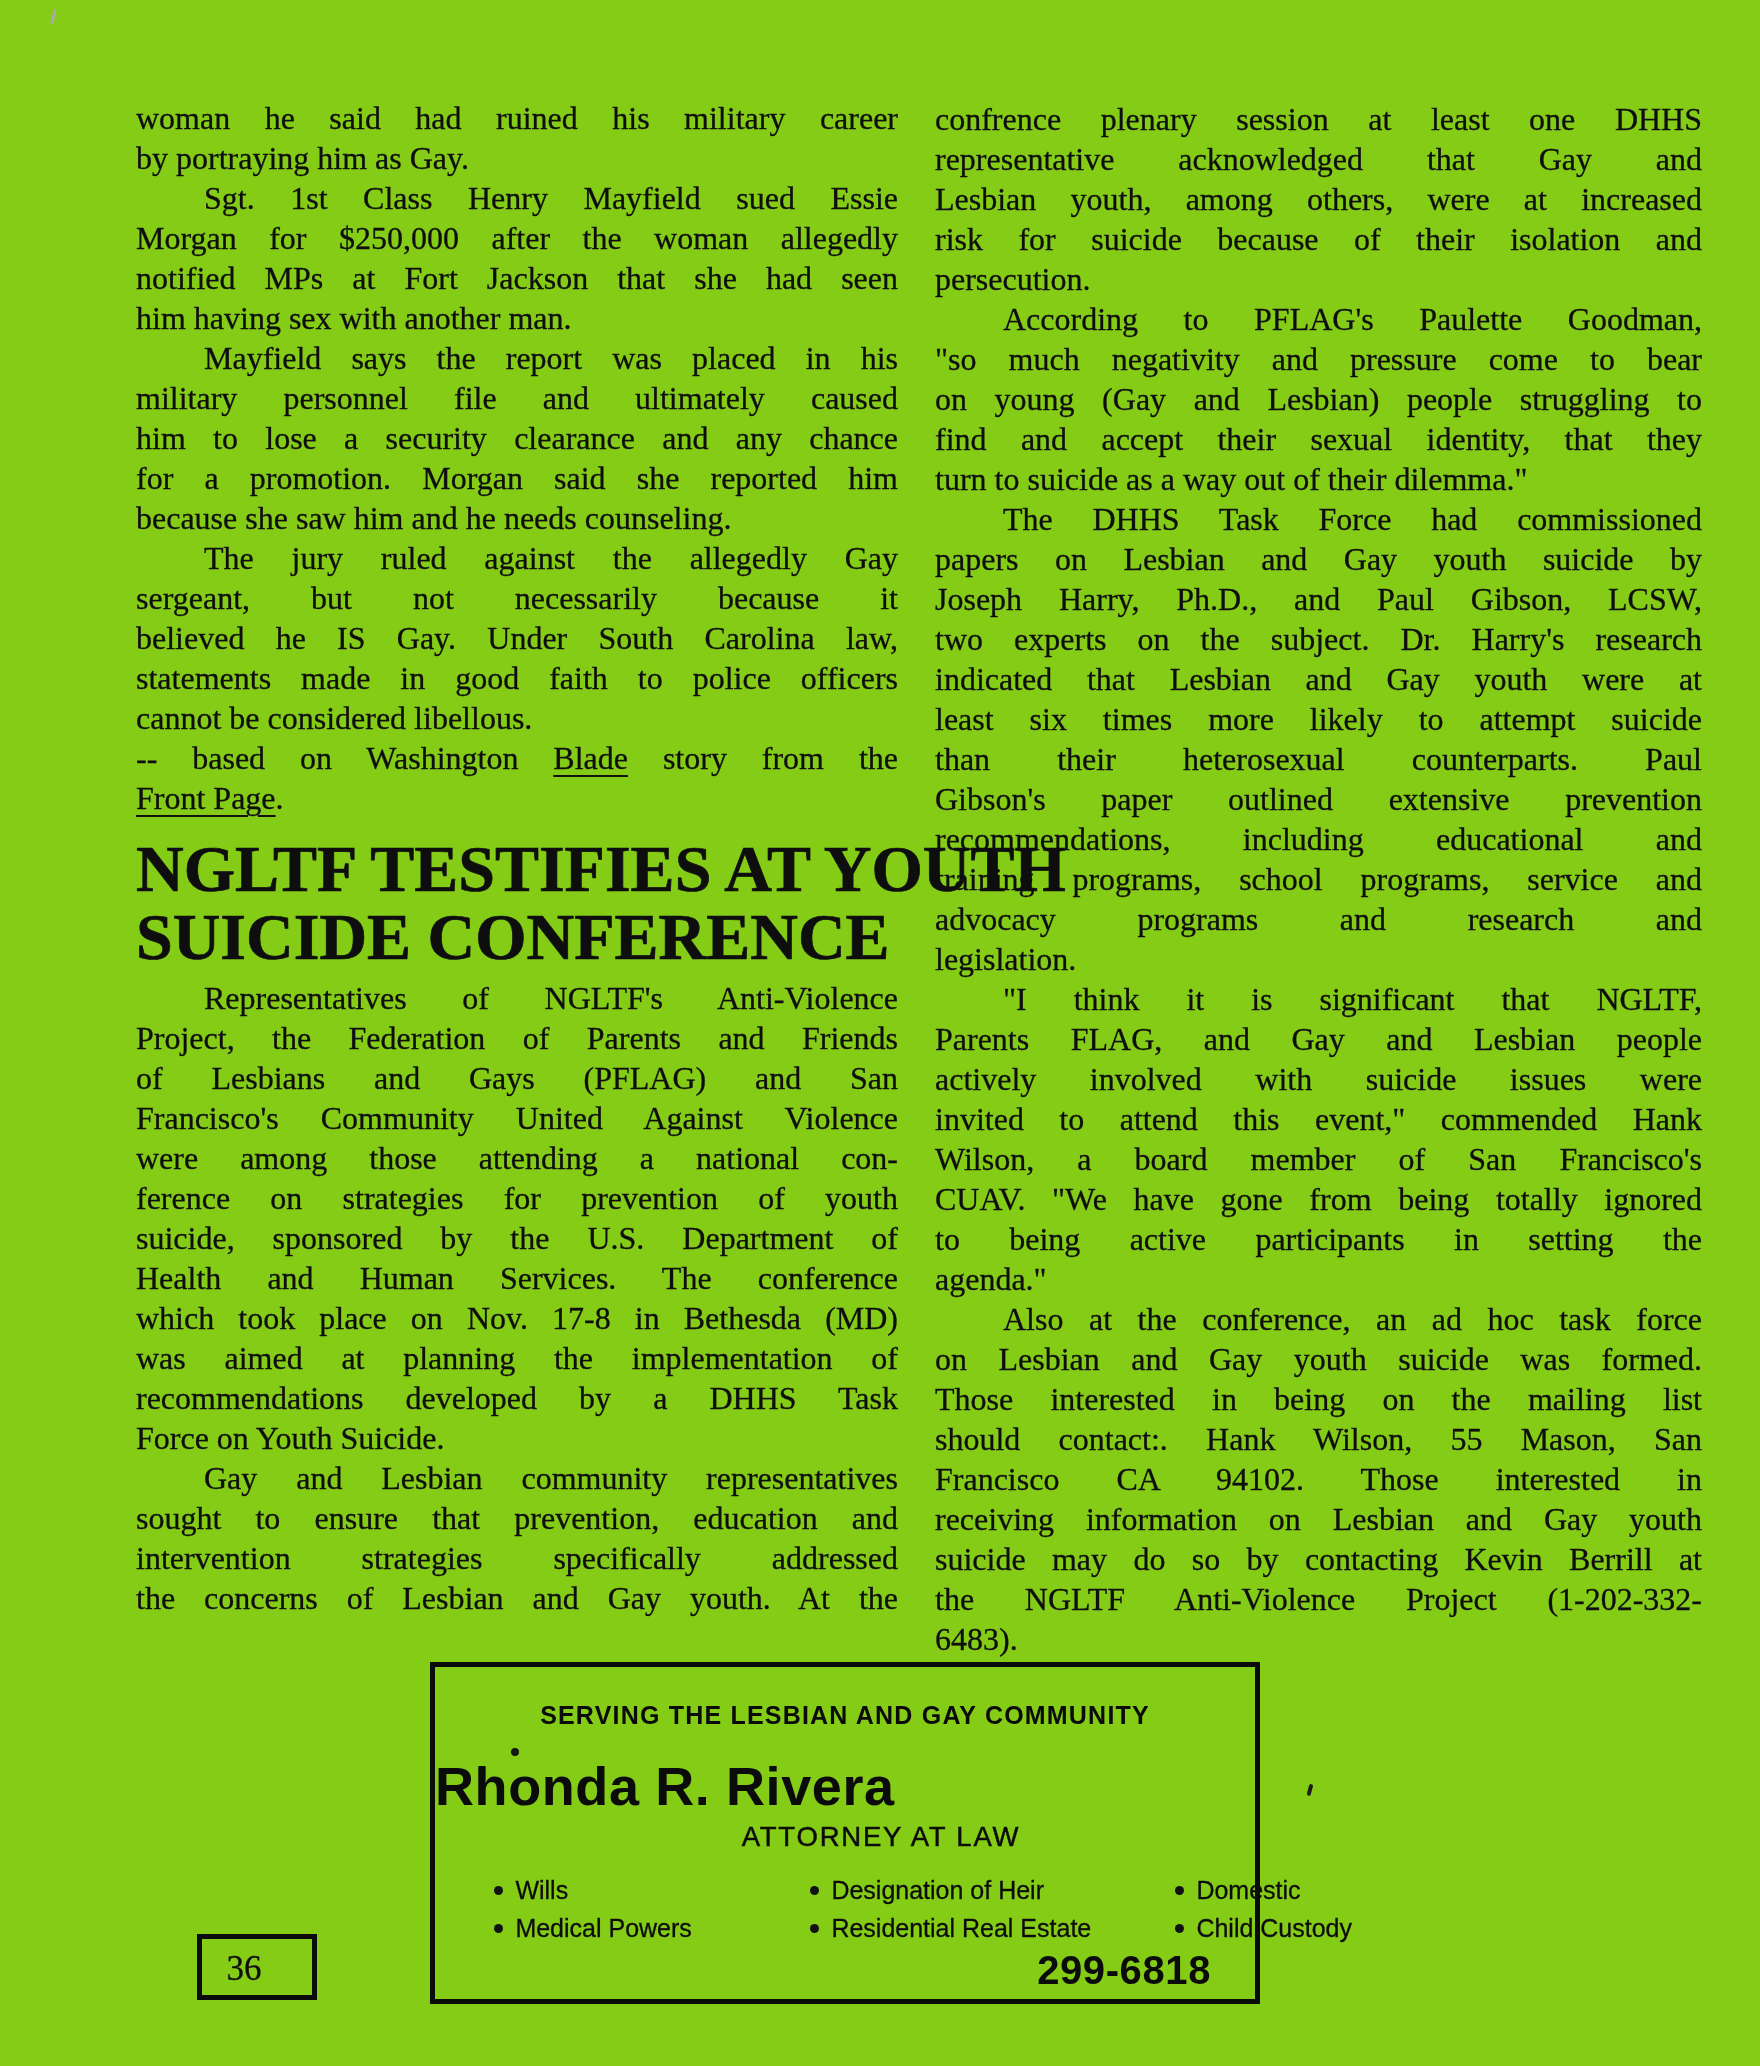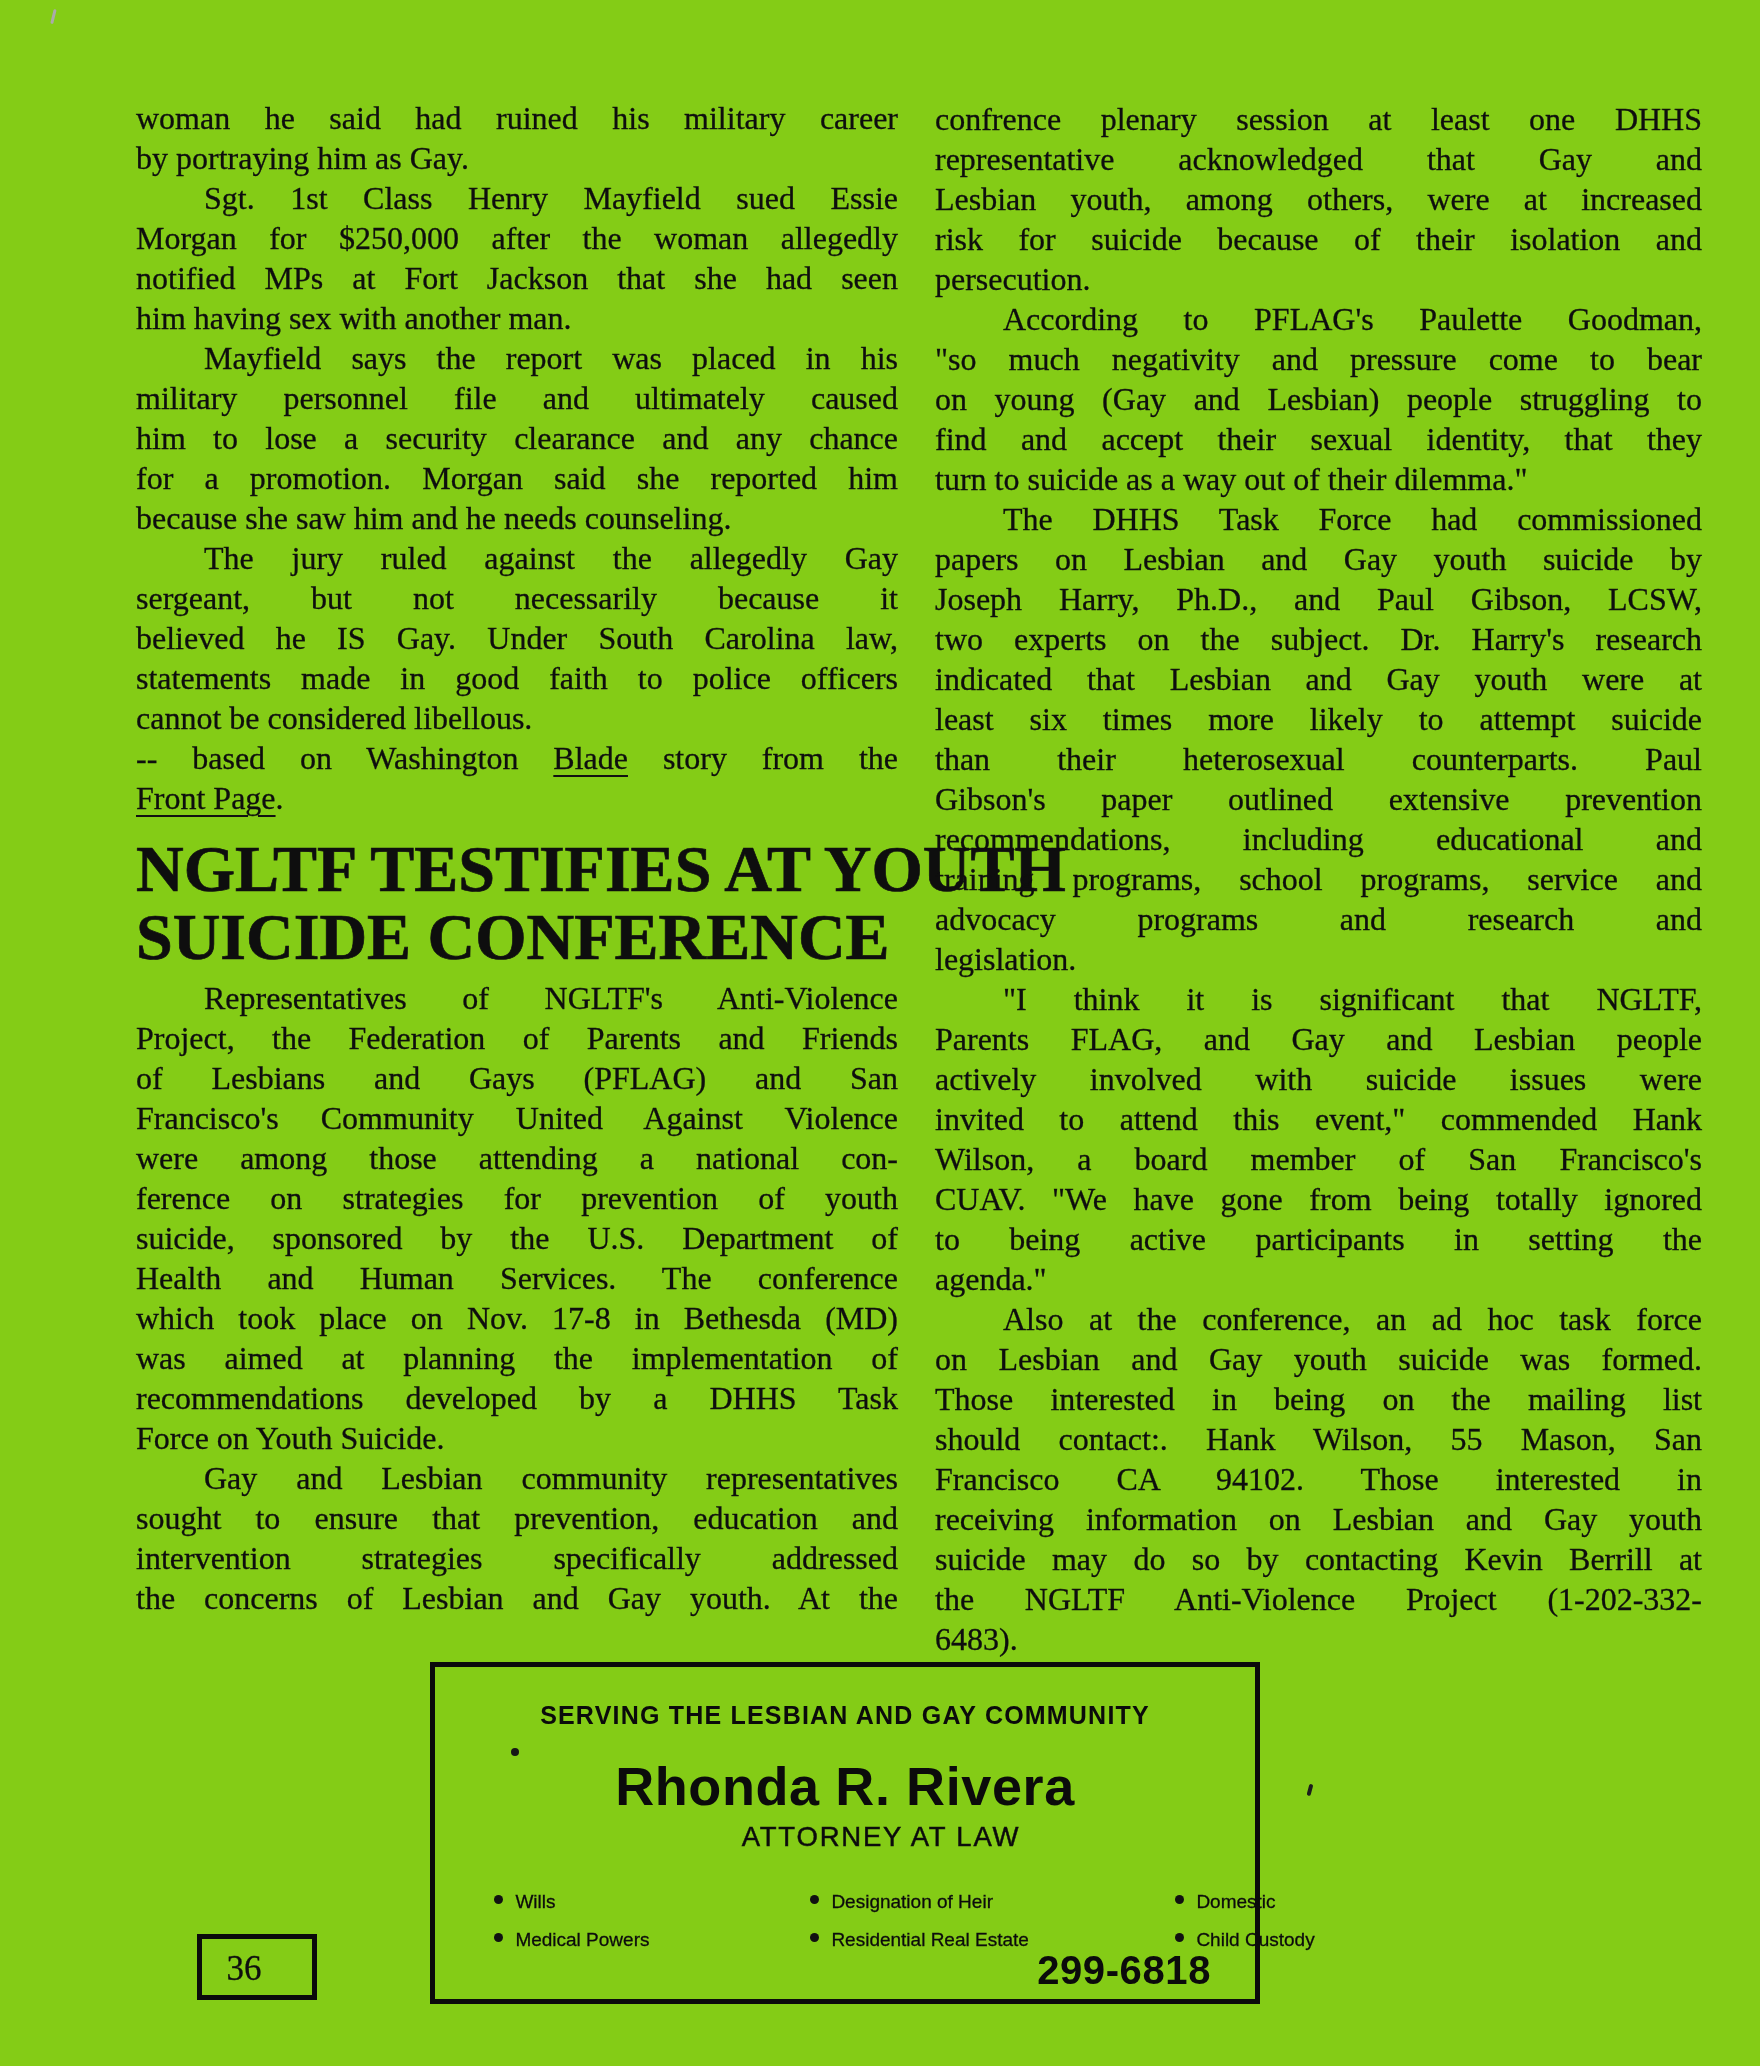--- a/index.html
+++ b/index.html
@@ -23,25 +23,25 @@
   }
   .heading .tline { text-align:left; text-align-last:left; white-space:nowrap; height:68px; }
   
   .ad {
     position:absolute; left:430px; top:1662px; width:830px; height:342px;
     border:5.5px solid #0b0b0b; box-sizing:border-box;
     font-family:"Liberation Sans", sans-serif; color:#0b0b0b;
   }
   .ad-tagline { position:absolute; top:34px; left:0; width:100%; text-align:center;
     font-size:25px; font-weight:bold; letter-spacing:1.2px; }
-  .ad-name { position:absolute; top:88px; left:0; width:100%; text-align:center;
+  .ad-name { position:absolute; top:88px; left:0; width:100%; text-align:left;
     font-size:54px; font-weight:bold; letter-spacing:0.6px; }
   .ad-title { position:absolute; top:154px; left:0; width:100%; text-align:center;
     font-size:27.5px; letter-spacing:1.8px;padding-left:36px; -webkit-text-stroke:0.5px #111; }
-  .svc-col { position:absolute; top:216px; font-size:19px; line-height:38px; -webkit-text-stroke:0.3px #111; white-space:nowrap; }
+  .svc-col { position:absolute; top:204px; font-size:25px; line-height:38px; -webkit-text-stroke:0.3px #111; white-space:nowrap; }
   .svc-c0 { left:59px; } .svc-c1 { left:375px; } .svc-c2 { left:740px; }
   .dot { display:inline-block; width:9.2px; height:9.2px; border-radius:50%; background:#111;
     margin-right:12.2px; vertical-align:3.7px; }
   .ad-phone { position:absolute; top:281px; right:44px; font-size:40px; font-weight:bold; letter-spacing:0.6px; }
   
   .pagenum-box {
     position:absolute; left:197px; top:1934px; width:120px; height:66px;
     border:5.5px solid #0b0b0b; box-sizing:border-box;
   }
   .pagenum { font-size:35px; line-height:59px; text-align:center; padding-right:26px; -webkit-text-stroke:0.3px #111; }

